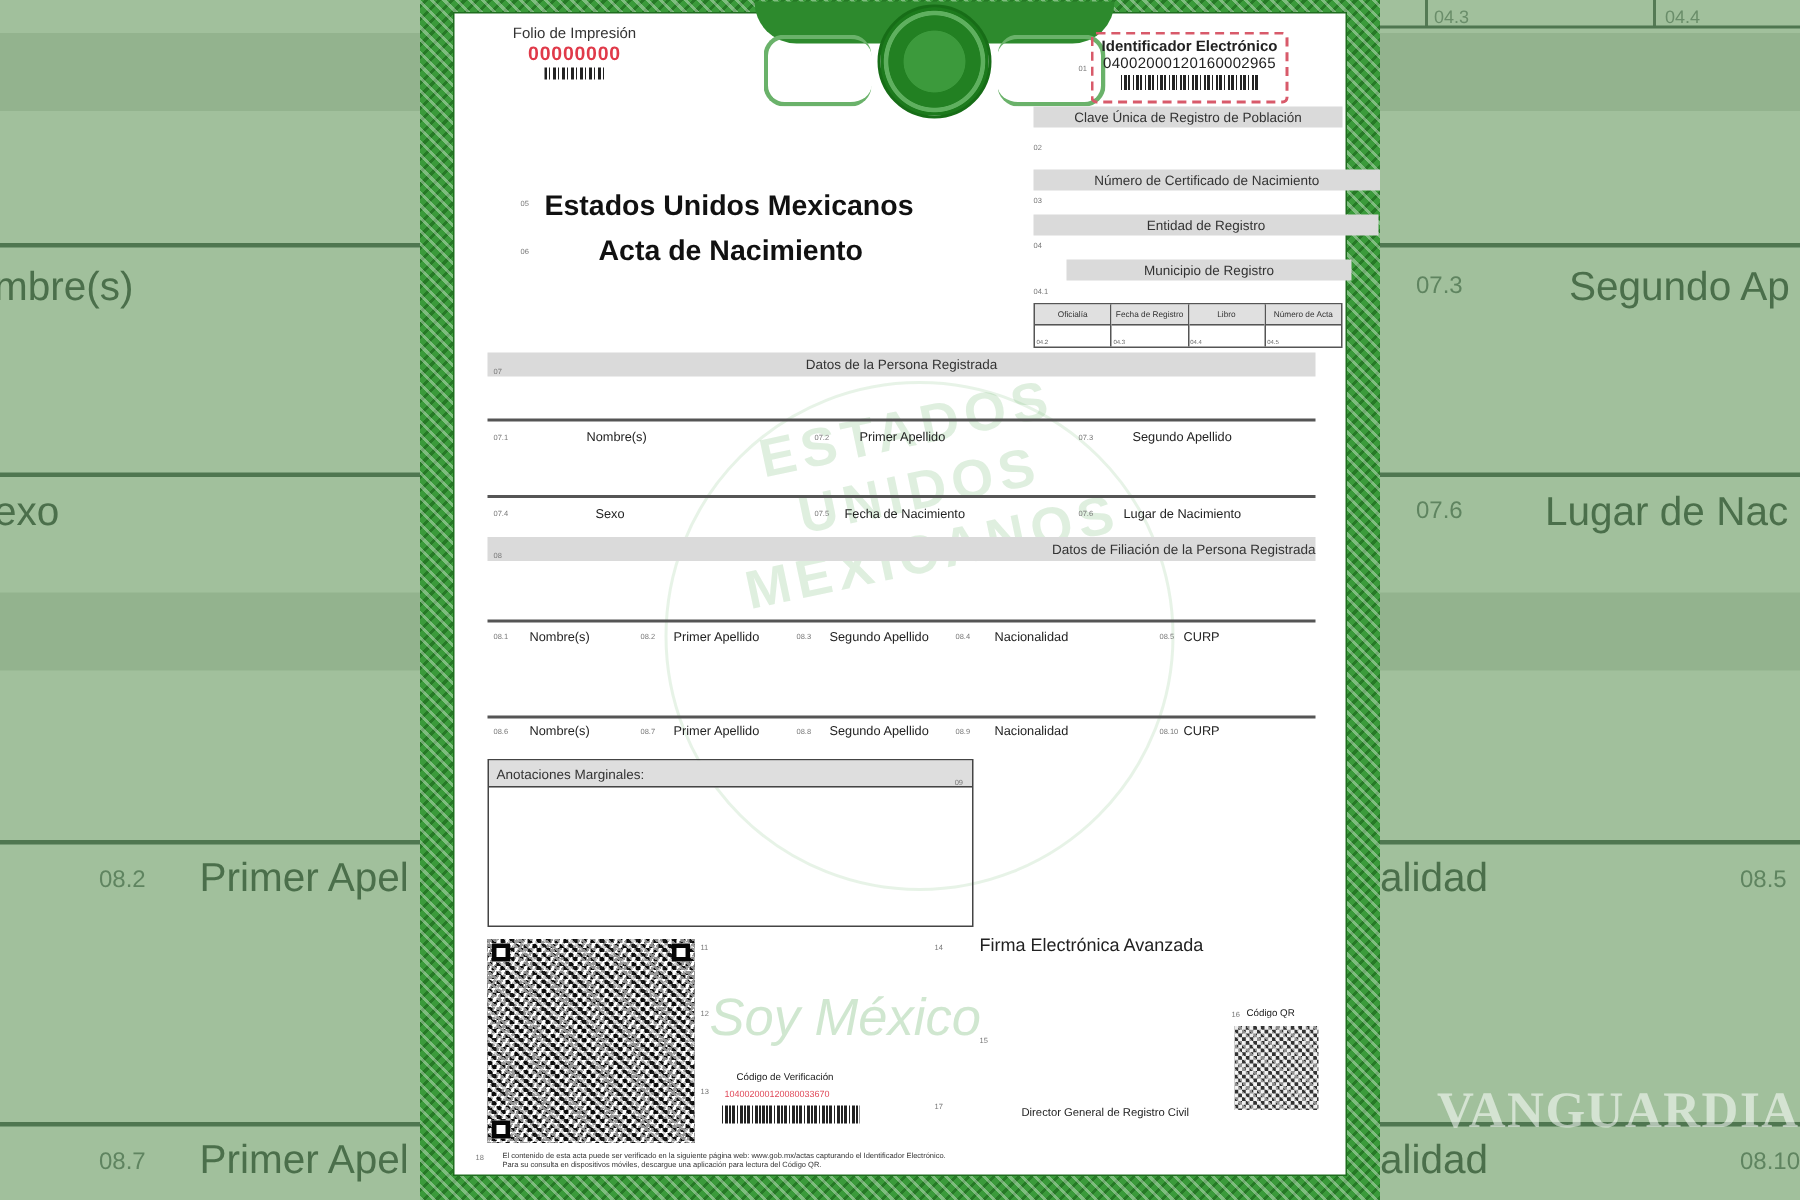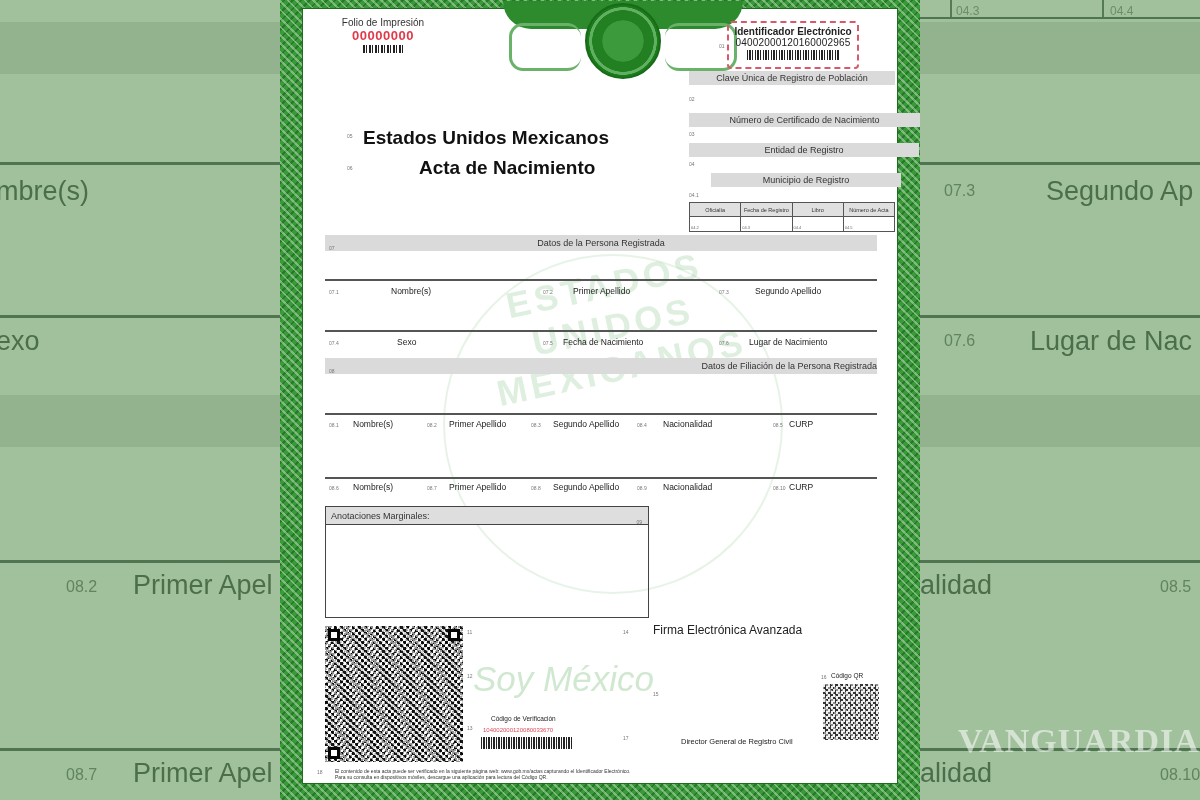--- a/index.html
+++ b/index.html
@@ -39,21 +39,21 @@
   .swirl-r { right: 6px; border-left: none; }
 
   .folio { position: absolute; left: 30px; top: 8px; width: 100px; text-align: center; }
   .folio-label { font-size: 10px; color: #333; }
   .folio-num { font-size: 13px; color: #e03a4a; font-weight: bold; letter-spacing: 0.5px; }
   .barcode-sm { margin: 2px auto 0; width: 40px; height: 8px; background: repeating-linear-gradient(90deg, #222 0 2px, #fff 2px 3px, #222 3px 4px, #fff 4px 6px); }
 
   .field-no { position: absolute; font-size: 5px; color: #777; }
 
   .title1 { position: absolute; left: 60px; top: 118px; font-size: 19px; font-weight: bold; color: #111; }
-  .title2 { position: absolute; left: 96px; top: 148px; font-size: 19px; font-weight: bold; color: #111; margin-left: 20px; }
+  .title2 { position: absolute; left: 96px; top: 148px; font-size: 19px; font-weight: bold; color: #111; }
 
   .id-box { position: absolute; left: 424px; top: 12px; width: 132px; height: 48px; border: 2px dashed #d85a6a; border-radius: 4px; text-align: center; padding-top: 3px; }
   .id-label { font-size: 10px; font-weight: bold; color: #222; }
   .id-num { font-size: 10px; color: #222; letter-spacing: 0.2px; }
   .barcode-id { margin: 2px auto 0; width: 92px; height: 10px; background: repeating-linear-gradient(90deg, #222 0 1px, #fff 1px 2px, #222 2px 4px, #fff 4px 5px, #222 5px 6px, #fff 6px 8px); }
 
   .gray-bar { position: absolute; background: #dadada; color: #333; font-size: 9px; text-align: center; line-height: 14px; }
   .reg-table { position: absolute; left: 386px; top: 193px; width: 206px; height: 30px; border: 1px solid #555; display: flex; }
   .reg-col { flex: 1; border-right: 1px solid #555; position: relative; }
   .reg-col:last-child { border-right: none; }

